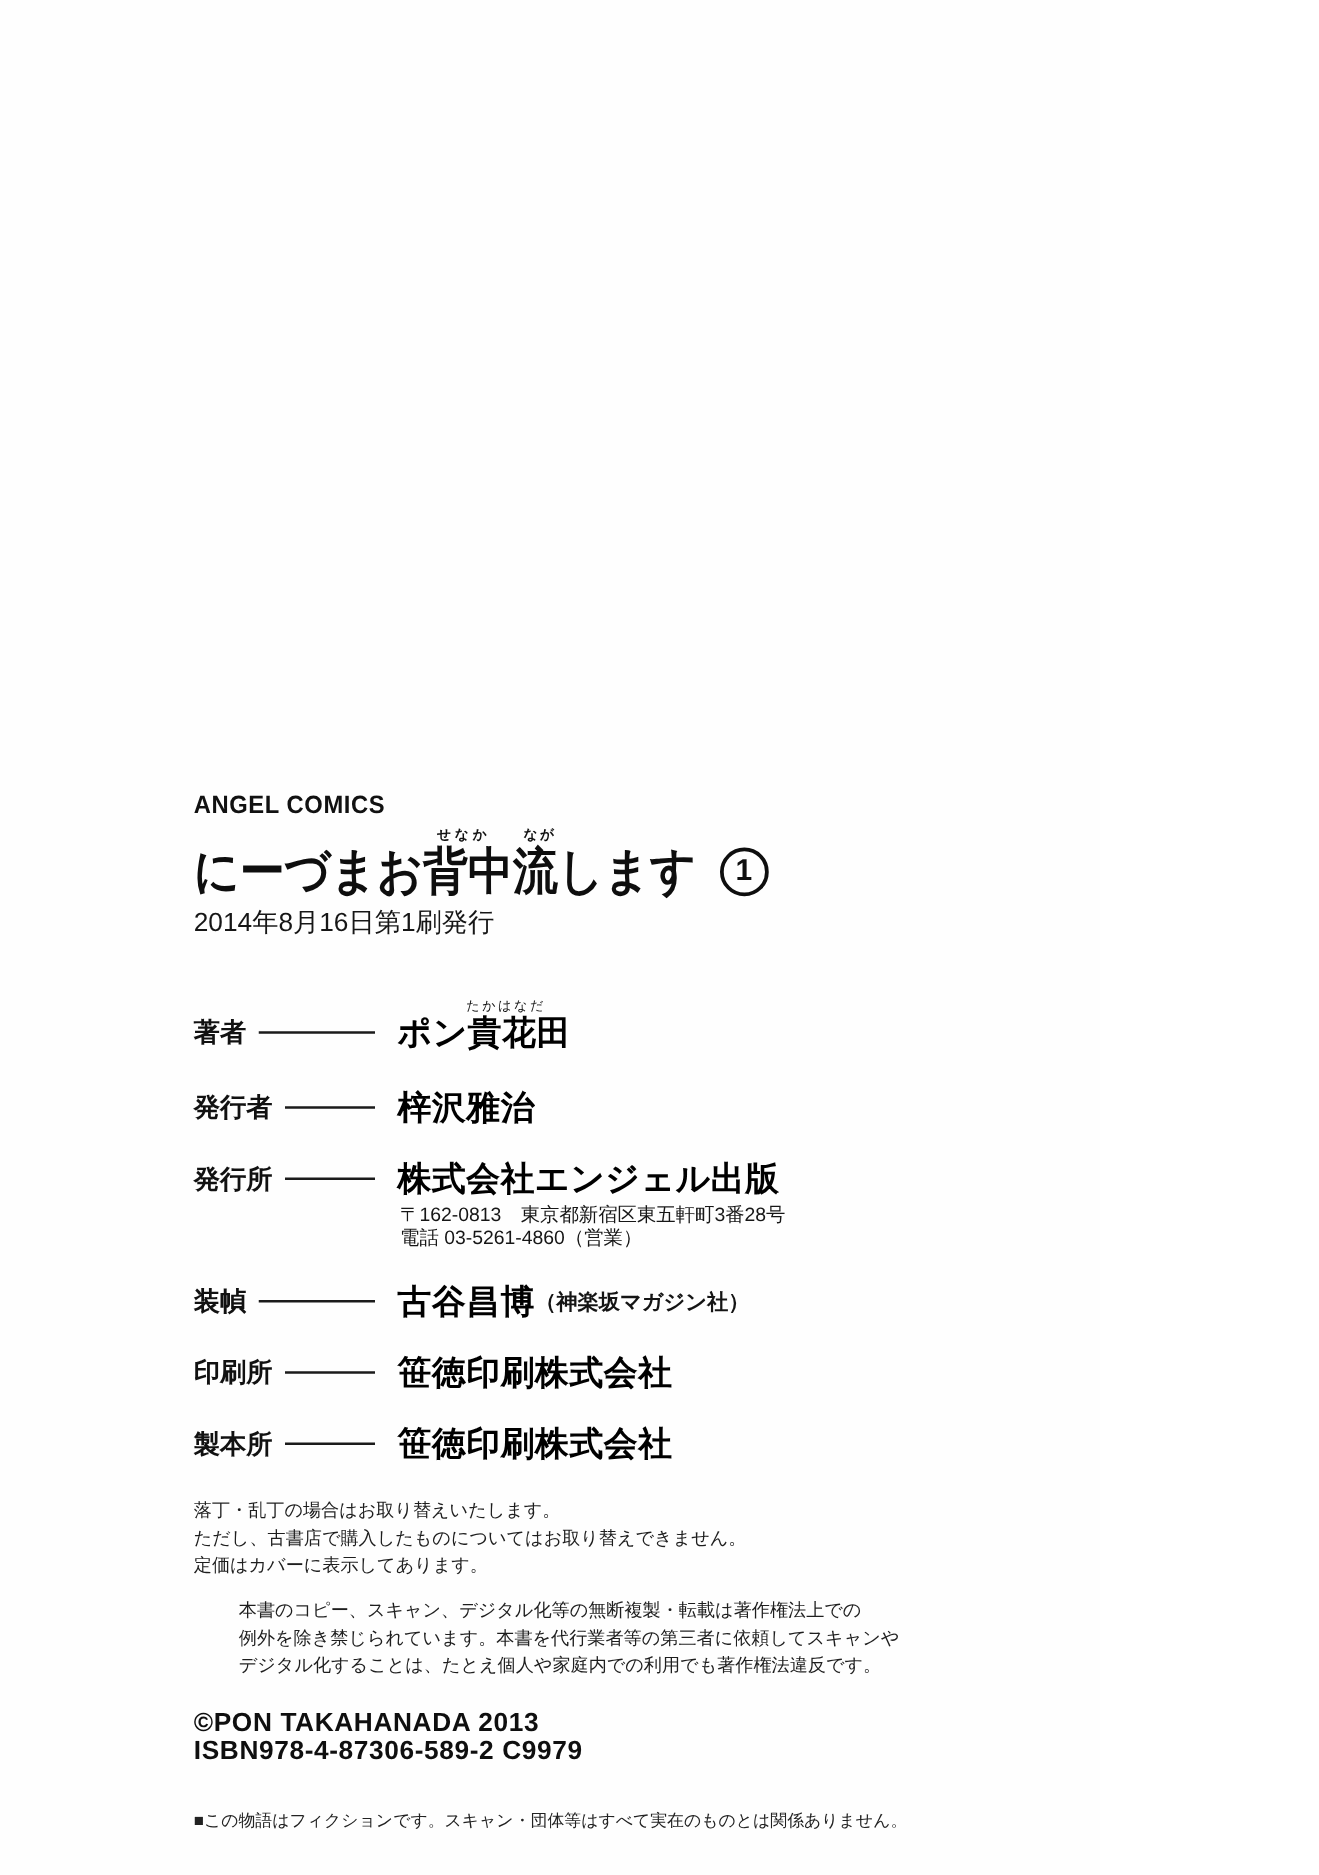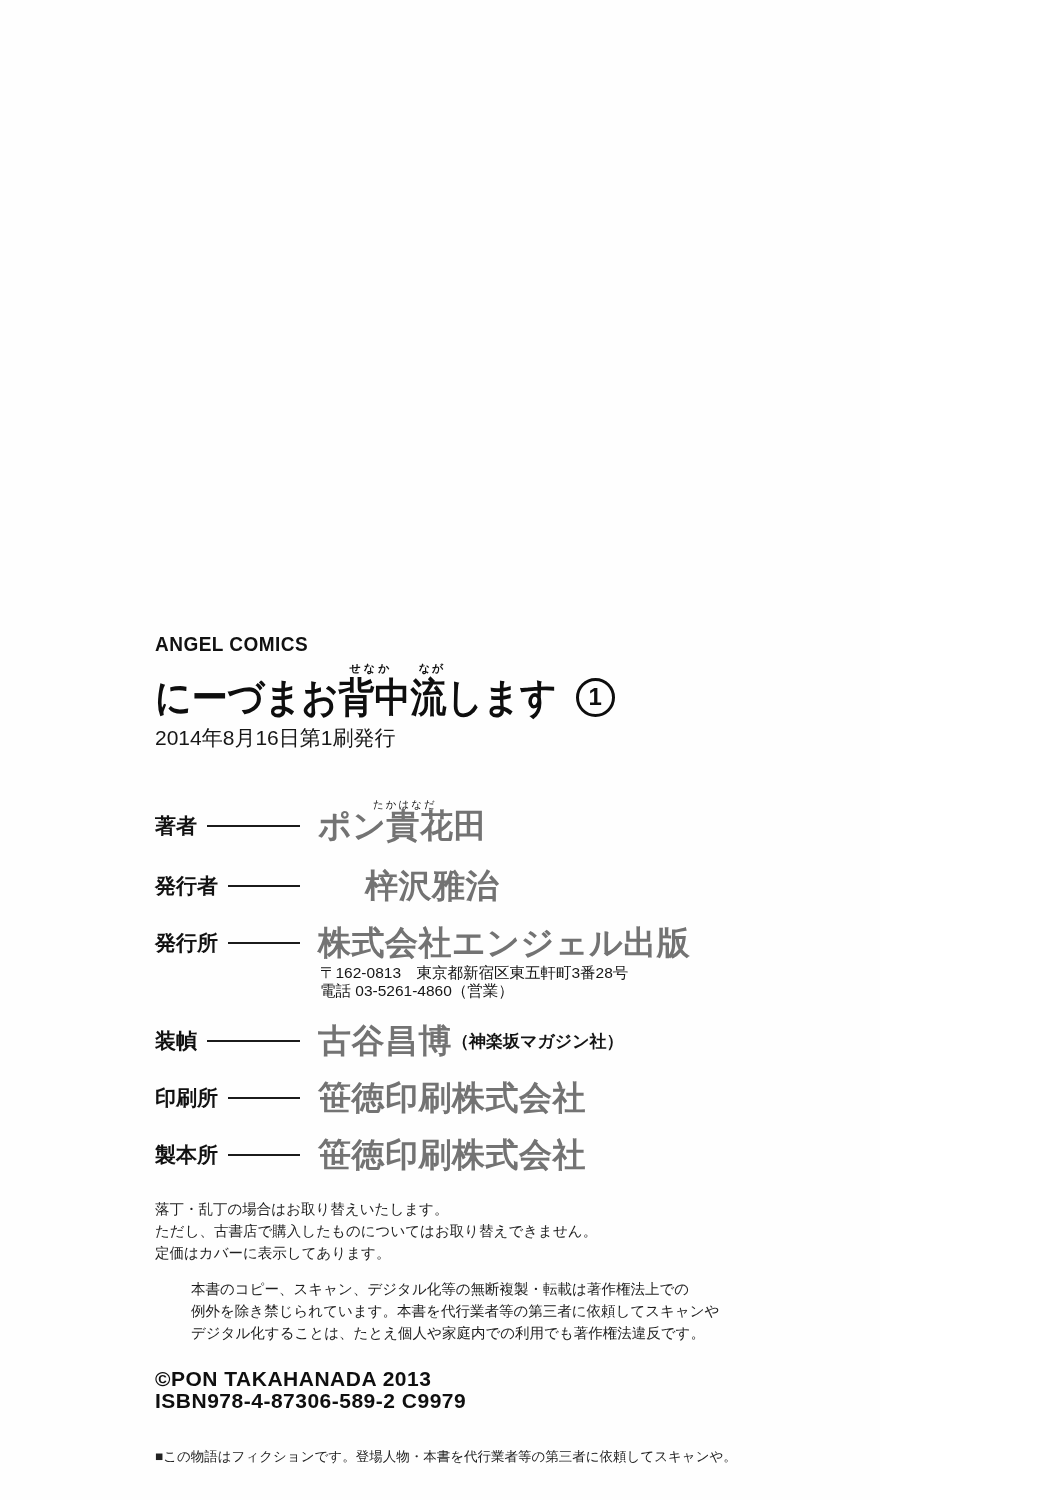--- a/index.html
+++ b/index.html
@@ -47,21 +47,21 @@
     white-space:nowrap;
   }
   
   .info-row{
     left:155px;width:740px;height:32px;
     display:flex;align-items:center;white-space:nowrap;
   }
   .row-head{width:163px;flex:none;display:flex;align-items:center;}
   .row-label{font-size:21px;font-weight:800;color:#111;}
   .row-dash{flex:1;height:2.5px;background:#1b1b1b;margin:0 18px 0 10px;}
-  .row-value{font-size:33px;font-weight:800;color:#737373;letter-spacing:0.5px;}
+  .row-value{font-size:27px;font-weight:800;color:#000000;letter-spacing:0.5px;}
   .row-value-suffix{font-size:17px;font-weight:600;letter-spacing:0;color:#141414;}
   .author-furi{
     left:373px;top:798px;width:80px;
     font-size:10.5px;font-weight:400;letter-spacing:2px;
     text-align:left;color:#111;white-space:nowrap;
   }
   .address{
     left:320px;top:964px;
     font-size:15.5px;line-height:17.5px;font-weight:500;color:#161616;
     white-space:nowrap;
@@ -106,21 +106,21 @@
 
   <div class="abs author-furi">たかはなだ</div>
   <div class="abs info-row" style="top:810px;text-align:right;">
     <span class="row-head">
       <span class="row-label">著者</span>
       <span class="row-dash"></span>
     </span>
     <span class="row-value"><span>ポン</span><span>貴花田</span></span>
   </div>
 
-  <div class="abs info-row" style="top:870px;gap:47px;">
+  <div class="abs info-row" style="top:870px;">
     <span class="row-head">
       <span class="row-label">発行者</span>
       <span class="row-dash"></span>
     </span>
     <span class="row-value">梓沢雅治</span>
   </div>
 
   <div class="abs info-row" style="top:927px;">
     <span class="row-head">
       <span class="row-label">発行所</span>
@@ -169,15 +169,15 @@
     <div>本書のコピー、スキャン、デジタル化等の無断複製・転載は著作権法上での</div>
     <div>例外を除き禁じられています。本書を代行業者等の第三者に依頼してスキャンや</div>
     <div>デジタル化することは、たとえ個人や家庭内での利用でも著作権法違反です。</div>
   </div>
 
   <div class="abs credits">
     <div>©PON TAKAHANADA 2013</div>
     <div>ISBN978-4-87306-589-2 C9979</div>
   </div>
 
-  <div class="abs disclaimer">■この物語はフィクションです。登場人物・本書を代行業者等の第三者に依頼してスキャンや。</div>
+  <div class="abs disclaimer">■この物語はフィクションです。スキャン・団体等はすべて実在のものとは関係ありません。</div>
 
 </div>
 
 </body></html>

